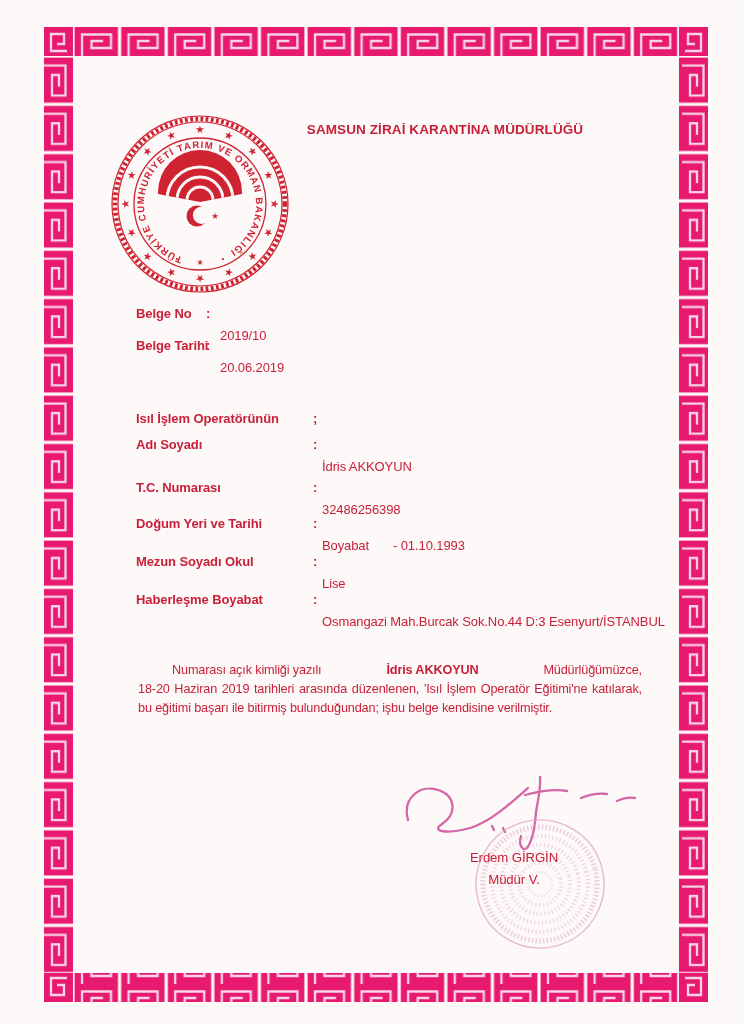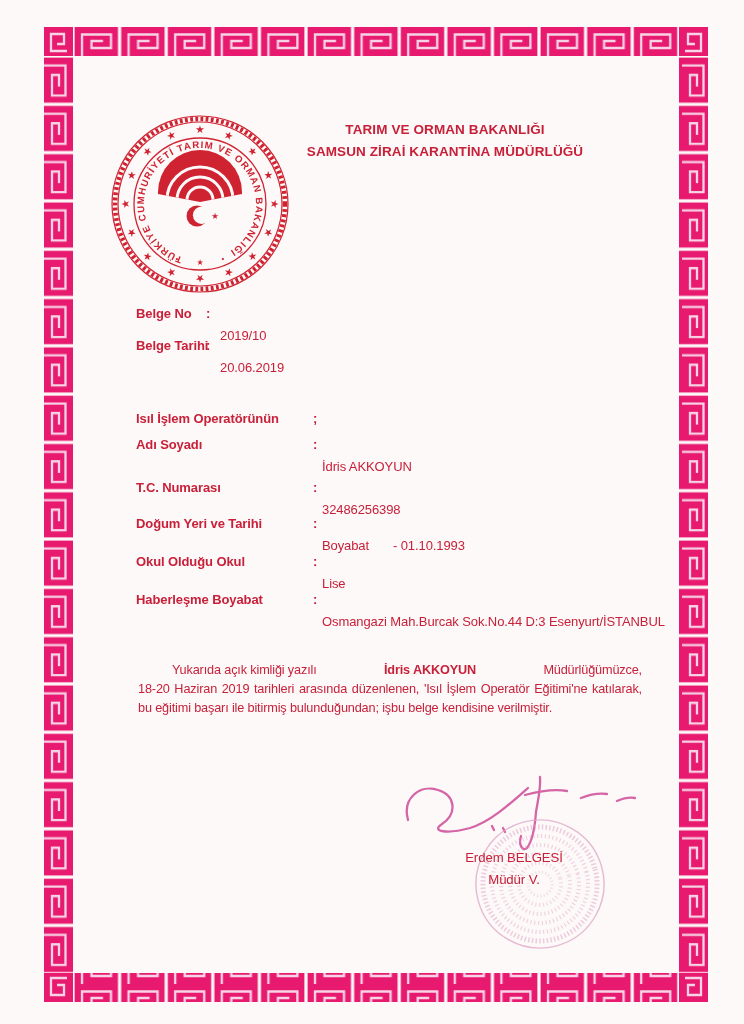--- a/index.html
+++ b/index.html
@@ -133,21 +133,20 @@
       <text x="107" y="104" dy="3.4" text-anchor="middle" font-size="8.5" fill="#d02332" font-family="Liberation Sans, sans-serif">★</text>
     </g>
     <g fill="#d02332" font-family="Liberation Sans, sans-serif" text-anchor="middle">
       <text x="92" y="150" dy="3" font-size="8">★</text>
       <text x="69" y="146" dy="3" font-size="8">•</text>
       <text x="115" y="146" dy="3" font-size="8">•</text>
     </g>
   </svg>
 
   <div class="header-block">
-    <div class="hl">TARIM VE ORMAN BAKANLIĞI</div>
     <div class="hl">SAMSUN ZİRAİ KARANTİNA MÜDÜRLÜĞÜ</div>
   </div>
 
   <div class="row" style="top:306px">
     <span class="lbl">Belge No</span>
     <span class="sep c1">:</span>
     <span class="val v1">2019/10</span>
   </div>
   <div class="row" style="top:338px">
     <span class="lbl">Belge Tarihi</span>
@@ -169,33 +168,33 @@
     <span class="sep c2">:</span>
     <span class="val v2">32486256398</span>
   </div>
   <div class="row" style="top:516px">
     <span class="lbl">Doğum Yeri ve Tarihi</span>
     <span class="sep c2">:</span>
     <span class="val v2">Boyabat</span>
     <span class="val v2b">- 01.10.1993</span>
   </div>
   <div class="row" style="top:554px">
-    <span class="lbl">Okul Olduğu Okul</span>
+    <span class="lbl">Mezun Soyadı Okul</span>
     <span class="sep c2">:</span>
     <span class="val v2">Lise</span>
   </div>
   <div class="row" style="top:592px">
     <span class="lbl">Haberleşme Boyabat</span>
     <span class="sep c2">:</span>
     <span class="val v2">Osmangazi Mah.Burcak Sok.No.44 D:3 Esenyurt/İSTANBUL</span>
   </div>
 
   <div class="paragraph">
     <div class="p-line1">
-      <span>Yukarıda açık kimliği yazılı</span>
+      <span>Numarası açık kimliği yazılı</span>
       <span class="p-name">İdris AKKOYUN</span>
       <span>Müdürlüğümüzce,</span>
     </div>
     <div class="p-rest">18-20 Haziran 2019 tarihleri arasında düzenlenen,  'Isıl İşlem Operatör Eğitimi'ne katılarak, bu eğitimi başarı ile bitirmiş bulunduğundan; işbu belge kendisine verilmiştir.</div>
   </div>
 
   <svg class="sig-svg" width="250" height="100" viewBox="0 0 250 100">
     <g stroke="#d1569e" stroke-width="2.3" fill="none" stroke-linecap="round" opacity="0.9">
       <path d="M 13 52 C 7 30 25 16 43 22 C 60 27 63 45 47 56 C 35 64 53 66 75 60 C 95 54 115 36 133 20"></path>
       <path d="M 97 58 L 99 62 M 108 60 L 110 64"></path>
@@ -211,17 +210,17 @@
       <circle cx="70" cy="70" r="57" stroke-width="5" stroke-dasharray="1.5 2.2" opacity="0.7"></circle>
       <circle cx="70" cy="70" r="48" stroke-width="4" stroke-dasharray="1.2 2.6" opacity="0.6"></circle>
       <circle cx="70" cy="70" r="39" stroke-width="4" stroke-dasharray="1.2 2.6" opacity="0.6"></circle>
       <circle cx="70" cy="70" r="30" stroke-width="4" stroke-dasharray="1.2 2.6" opacity="0.55"></circle>
       <circle cx="70" cy="70" r="21" stroke-width="4" stroke-dasharray="1.2 2.6" opacity="0.5"></circle>
       <circle cx="70" cy="70" r="12" stroke-width="3" stroke-dasharray="1 2.4" opacity="0.5"></circle>
     </g>
   </svg>
 
   <div class="signer">
-    <div>Erdem BELGESİ</div>
+    <div>Erdem GİRGİN</div>
     <div>Müdür V.</div>
   </div>
 
 </div>
 
 </body></html>

